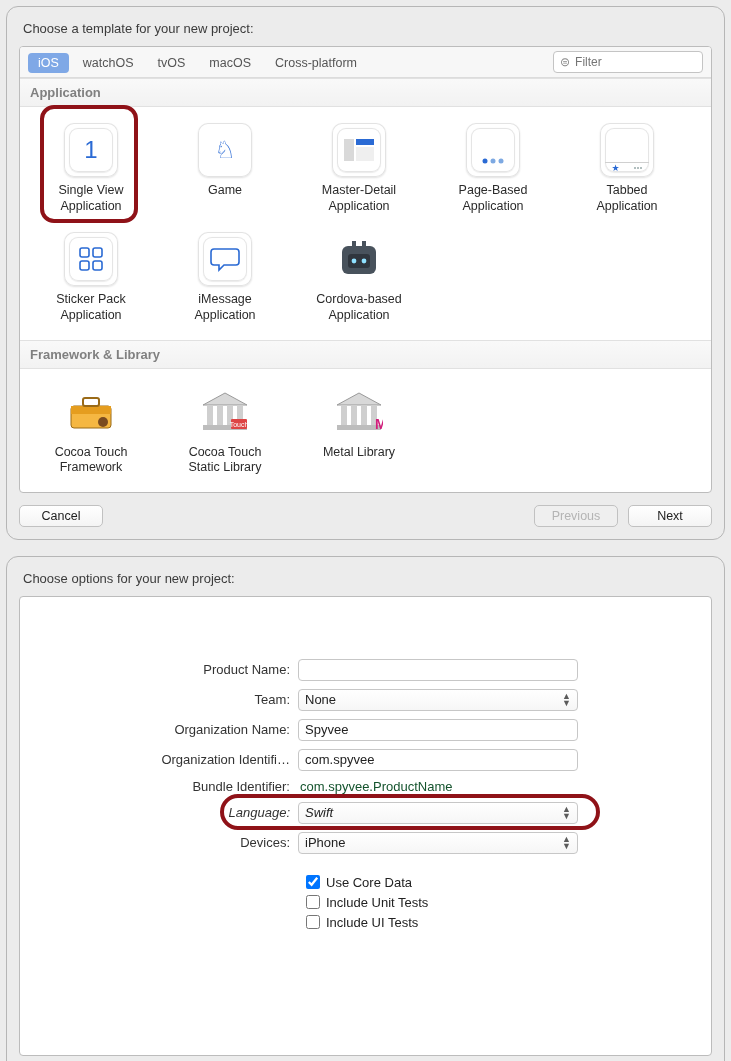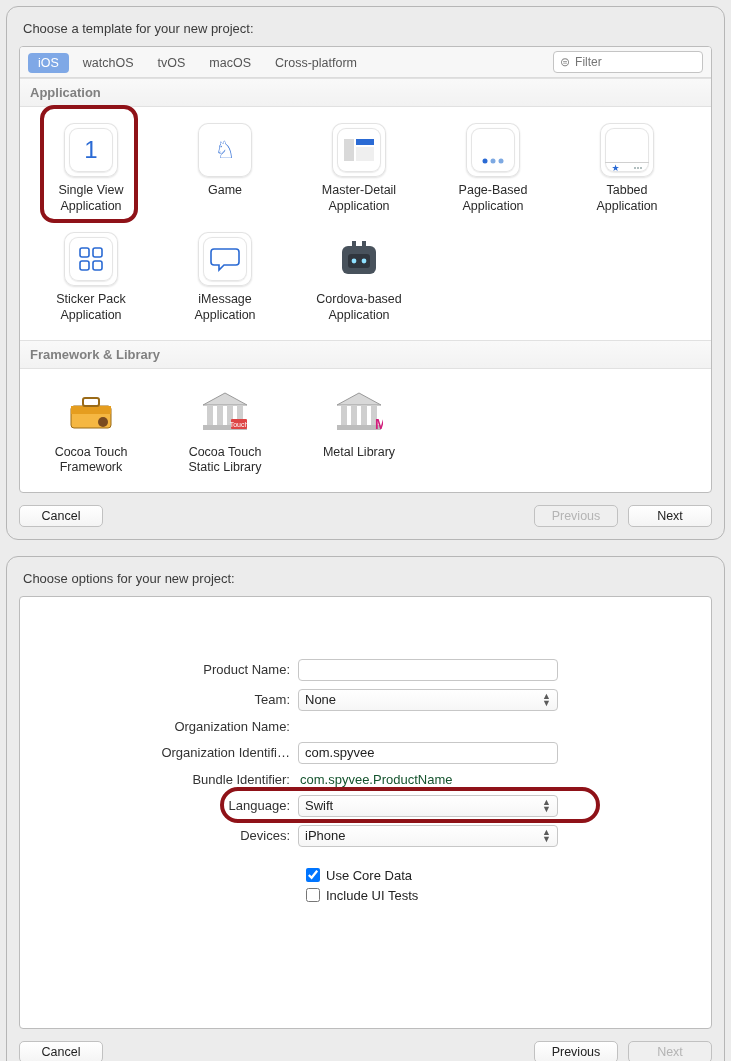--- a/index.html
+++ b/index.html
@@ -127,21 +127,21 @@
   .form-row .flabel {
     width: 258px;
     text-align: right;
     padding-right: 8px;
     color:#333;
     font-size: 13px;
     white-space: nowrap;
     overflow: hidden;
     text-overflow: ellipsis;
   }
-  .form-row .fcontrol { width: 260px; }
+  .form-row .fcontrol { width: 280px; }
   .finput, .fselect {
     width: 100%;
     height: 22px;
     border: 1px solid #c7c7c7;
     border-radius: 4px;
     padding: 2px 6px;
     font-size: 13px;
     background:#fff;
     color:#222;
   }
@@ -354,33 +354,34 @@
           <span class="chev">
               <span>▲</span>
               <span>▼</span>
             </span>
         </div>
       </div>
     </div>
 
     <div class="form-row">
       <div class="flabel">Organization Name:</div>
+      <div class="fcontrol"><input class="finput" type="text" value="Spyvee" style=""></div>
     </div>
 
     <div class="form-row">
       <div class="flabel">Organization Identifi…</div>
       <div class="fcontrol"><input class="finput" type="text" value="com.spyvee" style=""></div>
     </div>
 
     <div class="form-row">
       <div class="flabel">Bundle Identifier:</div>
       <div class="fcontrol"><span class="fstatic">com.spyvee.ProductName</span></div>
     </div>
 
-    <div class="form-row" style="position:relative;">
+    <div class="form-row" style="position:relative;font-style:italic;">
       <div class="flabel">Language:</div>
       <div class="fcontrol">
         <div class="fselect">
           <span>Swift</span>
           <span class="chev">
               <span>▲</span>
               <span>▼</span>
             </span>
         </div>
       </div>
@@ -400,20 +401,24 @@
       </div>
     </div>
 
     <div class="chk-wrap" style="margin-top:21px;">
       <div class="chk-row">
         <input type="checkbox" checked="" style="">
         <span>Use Core Data</span>
       </div>
       <div class="chk-row">
         <input type="checkbox" style="">
+        <span>Include Unit Tests</span>
+      </div>
+      <div class="chk-row">
+        <input type="checkbox" style="">
         <span>Include UI Tests</span>
       </div>
     </div>
   </div>
 
   <div class="btn-row">
     <div class="btn">Cancel</div>
     <div class="spacer"></div>
     <div class="btn">Previous</div>
     <div class="btn disabled">Next</div>

